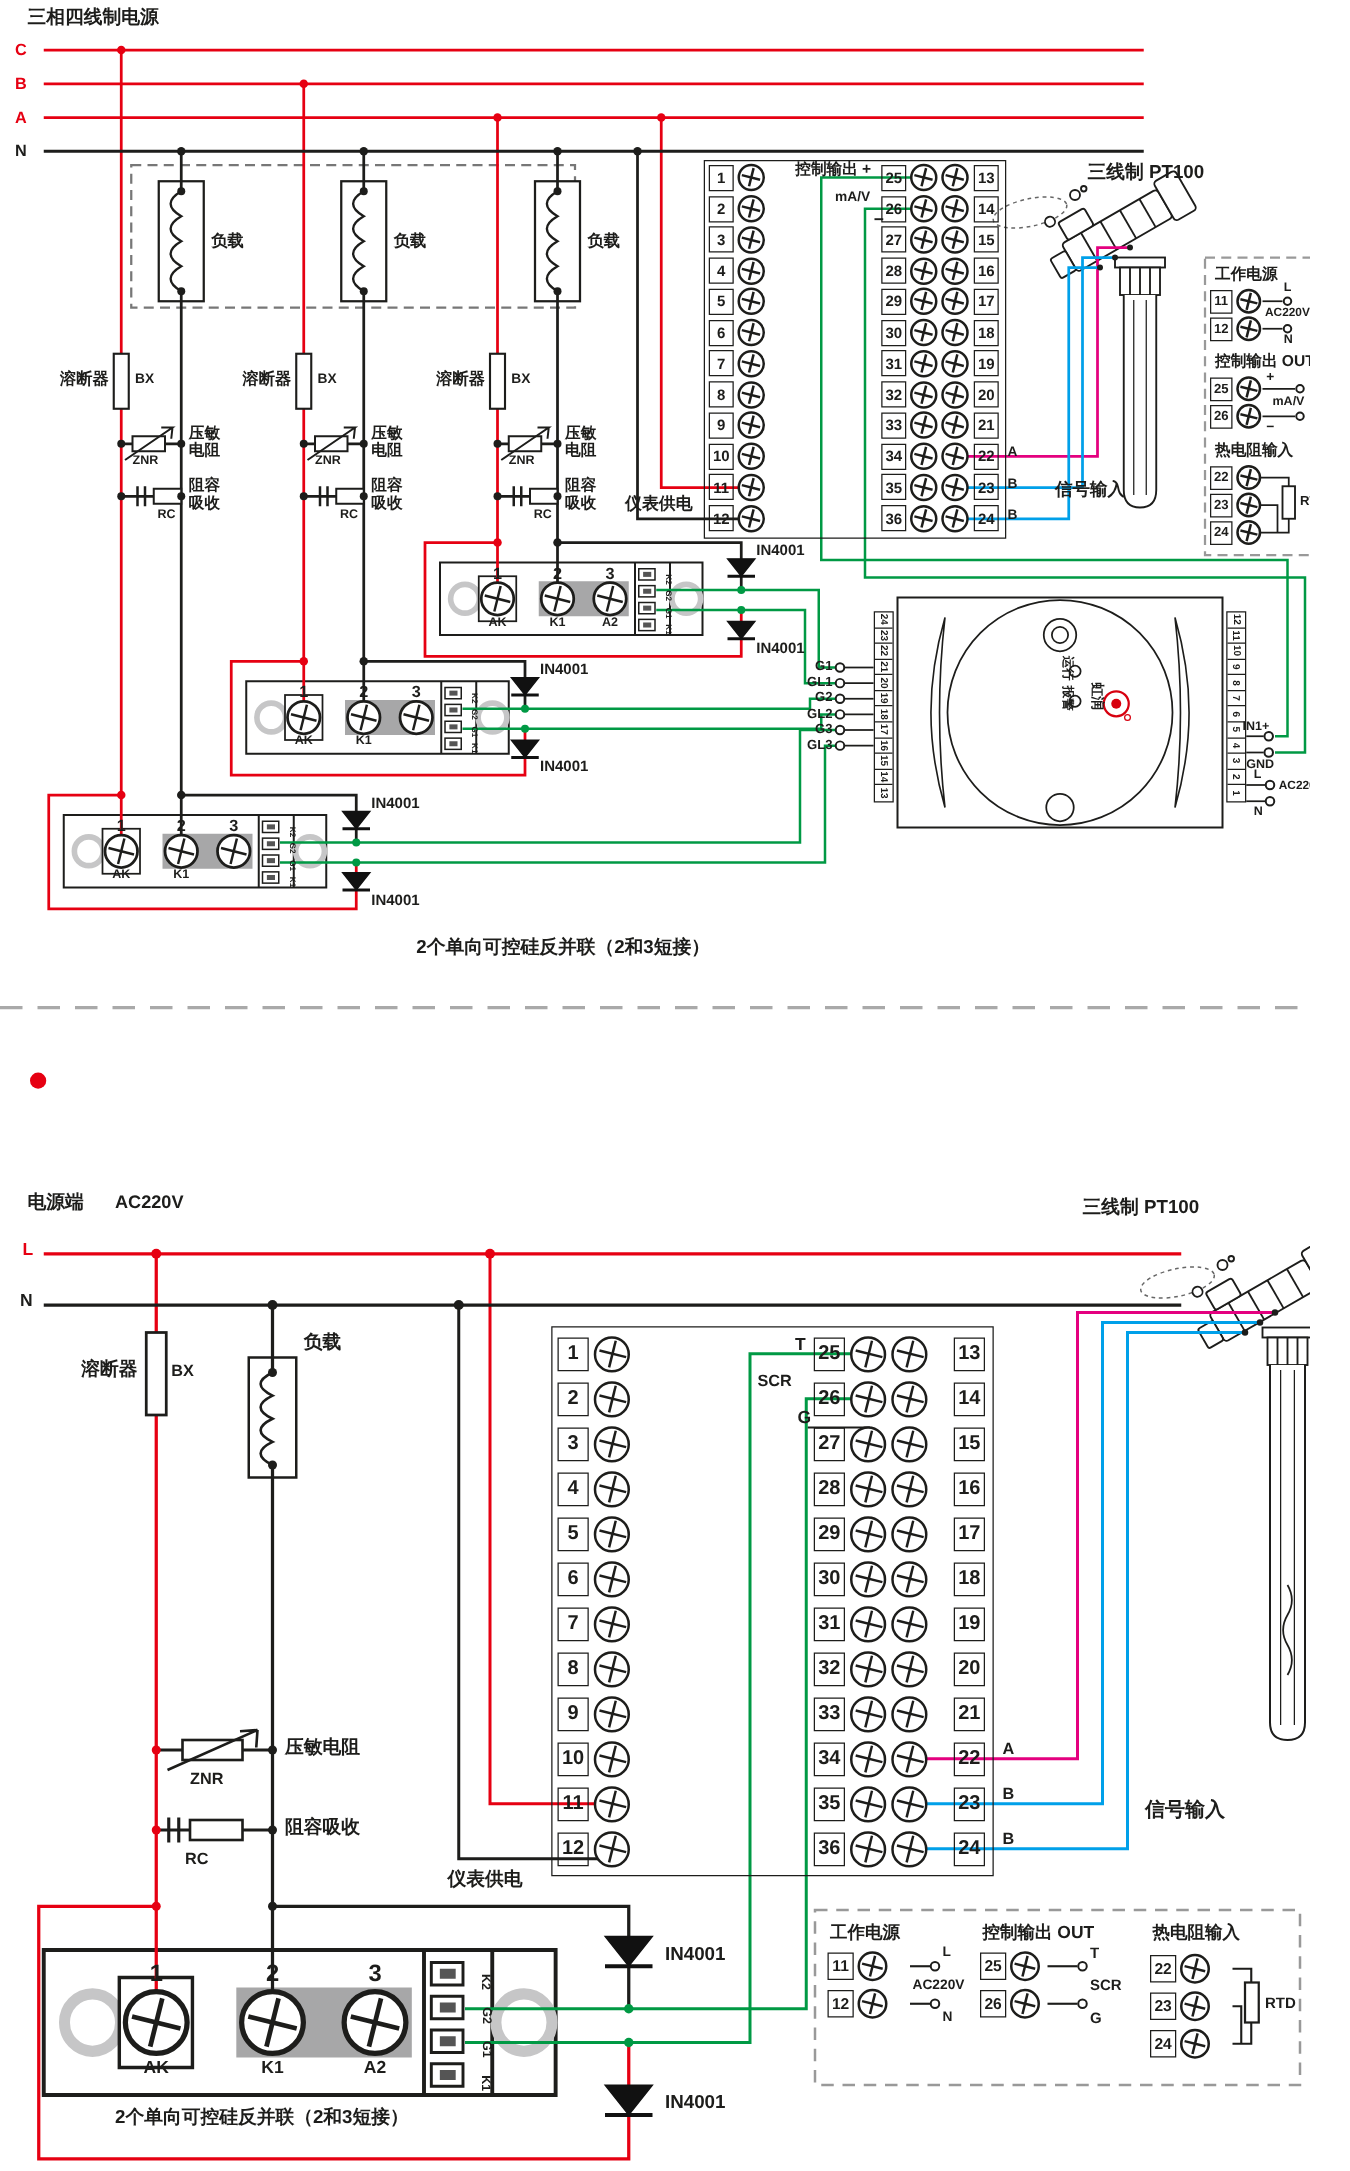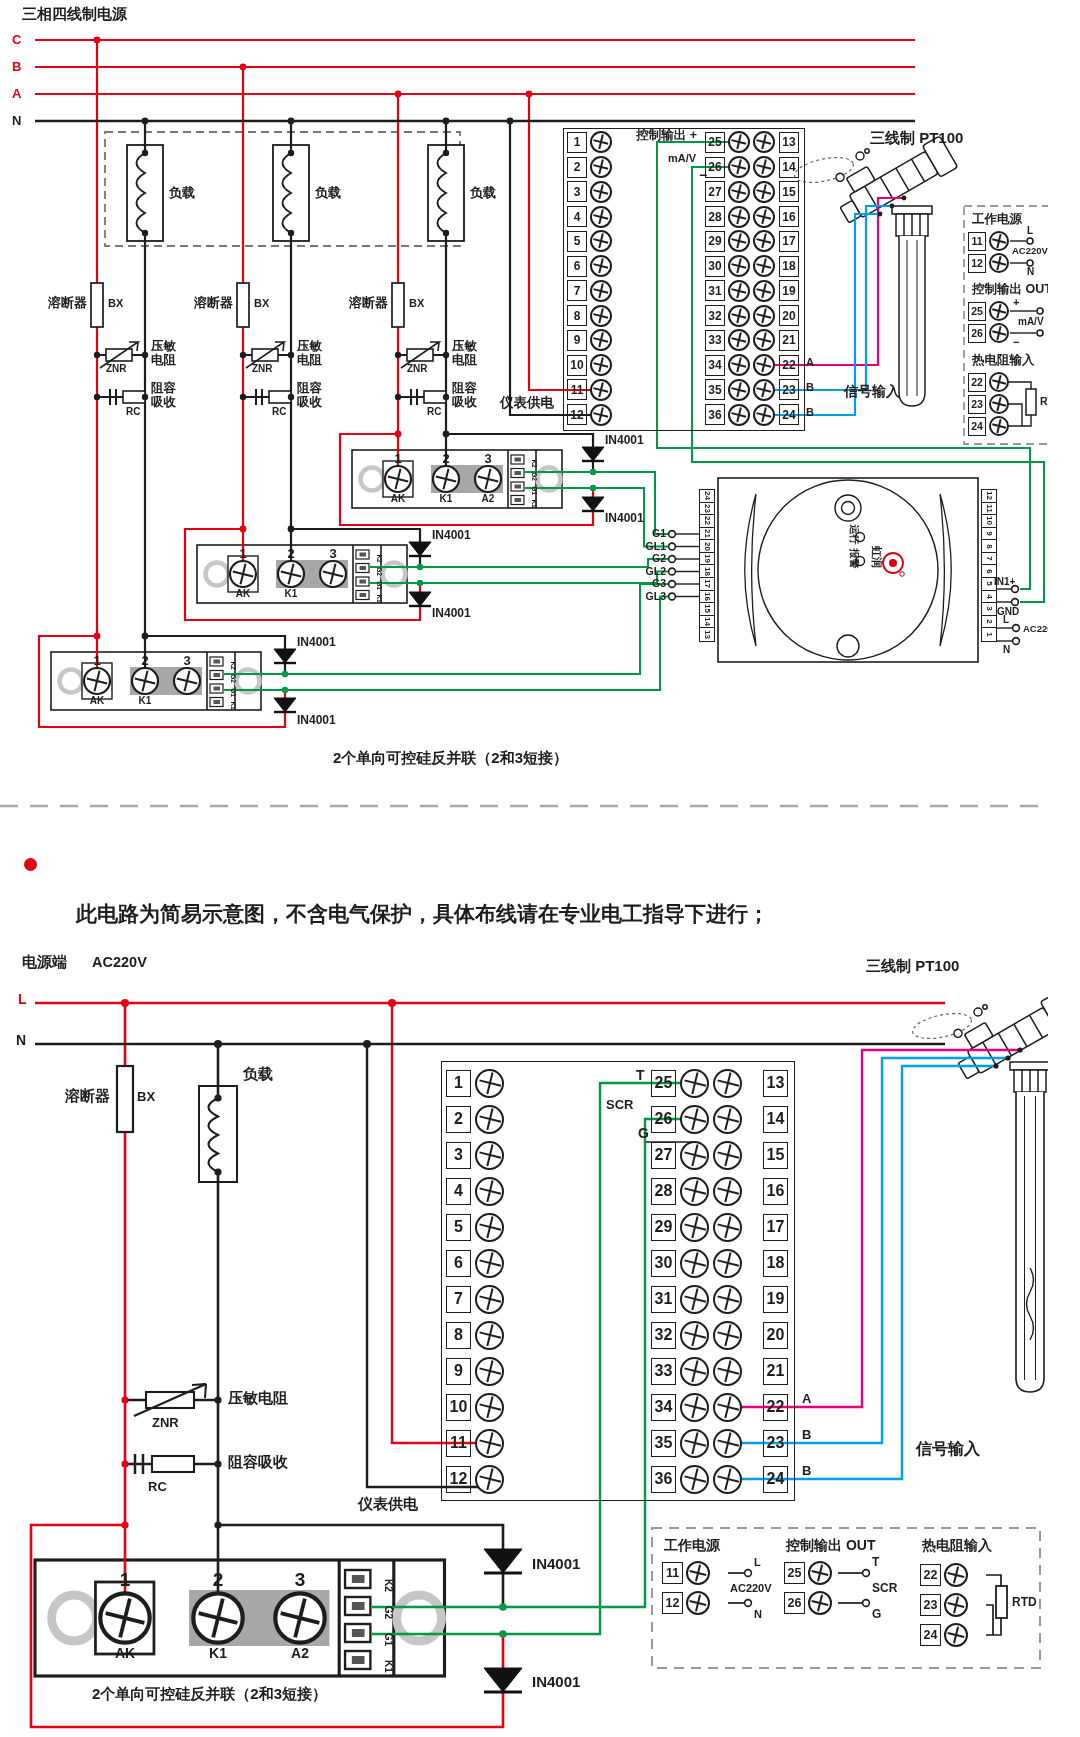--- a/index.html
+++ b/index.html
@@ -798,21 +798,20 @@
         <span class="screw"></span>
       </div>
   <div class="trow">
         <span class="num">24</span>
         <span class="screw"></span>
       </div>
 </div>
 <div class="lbl b" style="left:1040px;top:396px;font-size:10.5px">RTD</div>
 
 <div class="bullet" style="left:24px;top:858px"></div>
-<div class="lbl b" style="left:76px;top:902px;font-size:21px">此电路为简易示意图，不含电气保护，具体布线请在专业电工指导下进行；</div>
 <div class="lbl b" style="left:22px;top:954px;font-size:15px">电源端</div>
 <div class="lbl b" style="left:92px;top:955px;font-size:14.5px">AC220V</div>
 <div class="lbl b red" style="left:18px;top:992px;font-size:14px">L</div>
 <div class="lbl b" style="left:16px;top:1033px;font-size:14px">N</div>
 
 <div class="lbl b" style="left:50px;top:1088px;width:60px;text-align:right;font-size:15px">溶断器</div>
 <div class="lbl b" style="left:137px;top:1090px;font-size:13px">BX</div>
 <div class="lbl b" style="left:243px;top:1066px;font-size:15px">负载</div>
 <div class="lbl b" style="left:228px;top:1390px;font-size:15px">压敏电阻</div>
 <div class="lbl b" style="left:152px;top:1416px;font-size:13px">ZNR</div>

